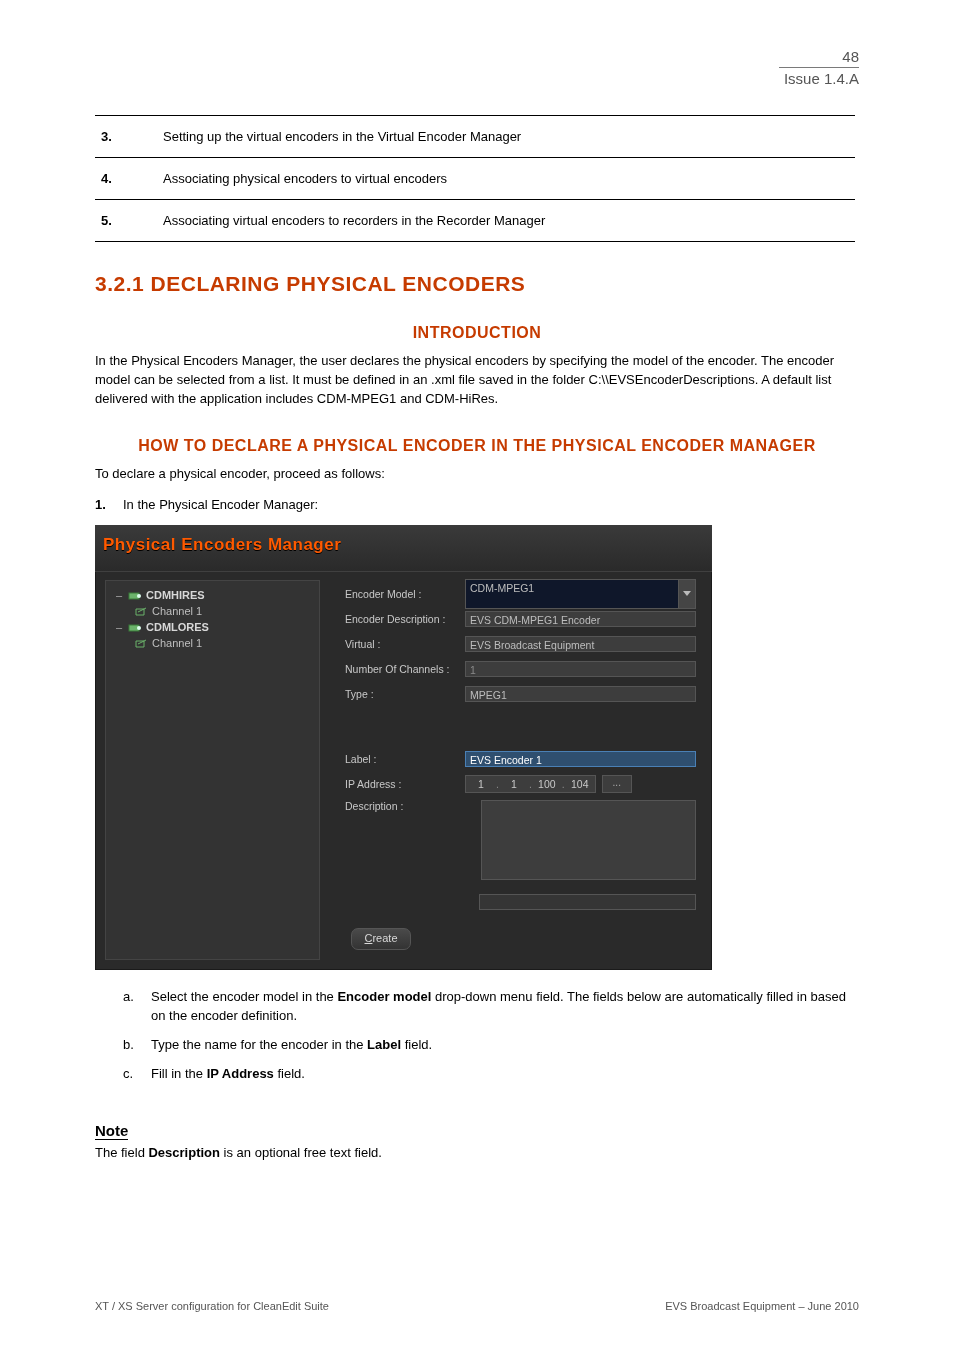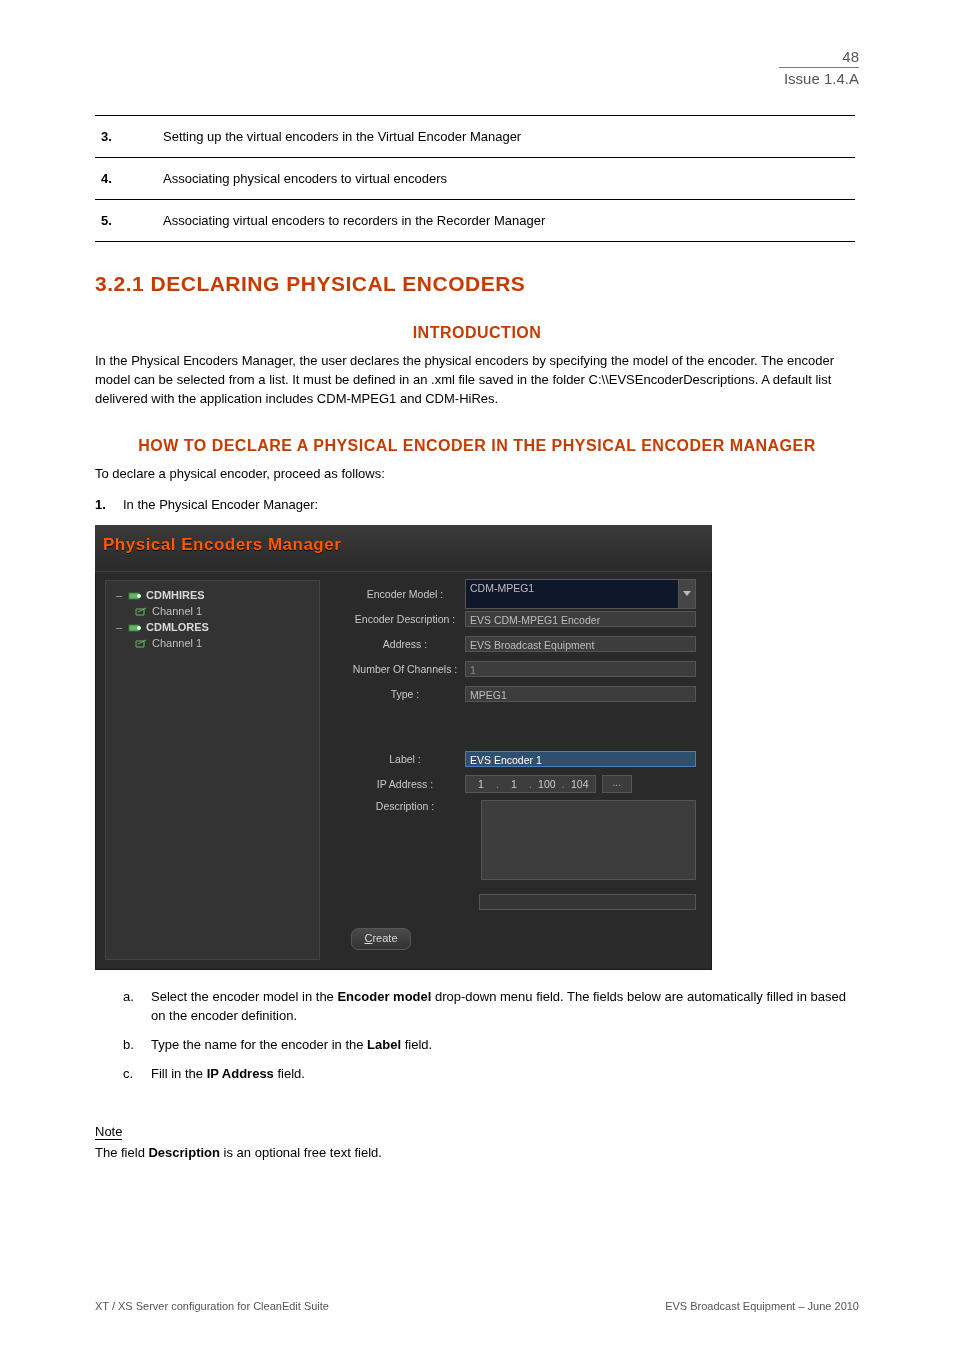--- a/index.html
+++ b/index.html
@@ -90,22 +90,22 @@
     font-weight: bold;
   }
   .step-txt {
     flex: 1;
   }
   .note {
     margin-top: 38px;
     margin-bottom: 12px;
   }
   .note-title {
-    font-size: 13px;
-    font-weight: normal;
+    font-size: 15px;
+    font-weight: bold;
     border-bottom: 1px solid #000;
     display: inline-block;
     margin-bottom: 4px;
   }
   .note-body {
     font-size: 13px;
     line-height: 1.45;
   }
 
   
@@ -189,21 +189,20 @@
   .form-row {
     display: flex;
     align-items: center;
     margin-bottom: 7px;
     height: 18px;
   }
   .form-label {
     width: 120px;
     color: #c8c8c8;
     font-size: 10.5px;
-    text-align: center;
   }
   .form-input {
     flex: 1;
     height: 16px;
     background: #3d3d3d;
     border: 1px solid #555;
     color: #bdbdbd;
     font-size: 10.5px;
     padding: 0 4px;
     line-height: 16px;
@@ -417,21 +416,21 @@
                 <path d="M0 0 L8 0 L4 5 Z" fill="#bbb"></path>
               </svg>
           </span>
         </div>
       </div>
       <div class="form-row">
         <div class="form-label">Encoder Description :</div>
         <div class="form-input">EVS CDM-MPEG1 Encoder</div>
       </div>
       <div class="form-row">
-        <div class="form-label">Address :</div>
+        <div class="form-label">Virtual :</div>
         <div class="form-input">EVS Broadcast Equipment</div>
       </div>
       <div class="form-row">
         <div class="form-label">Number Of Channels :</div>
         <div class="form-input form-readonly">1</div>
       </div>
       <div class="form-row">
         <div class="form-label">Type :</div>
         <div class="form-input">MPEG1</div>
       </div>

